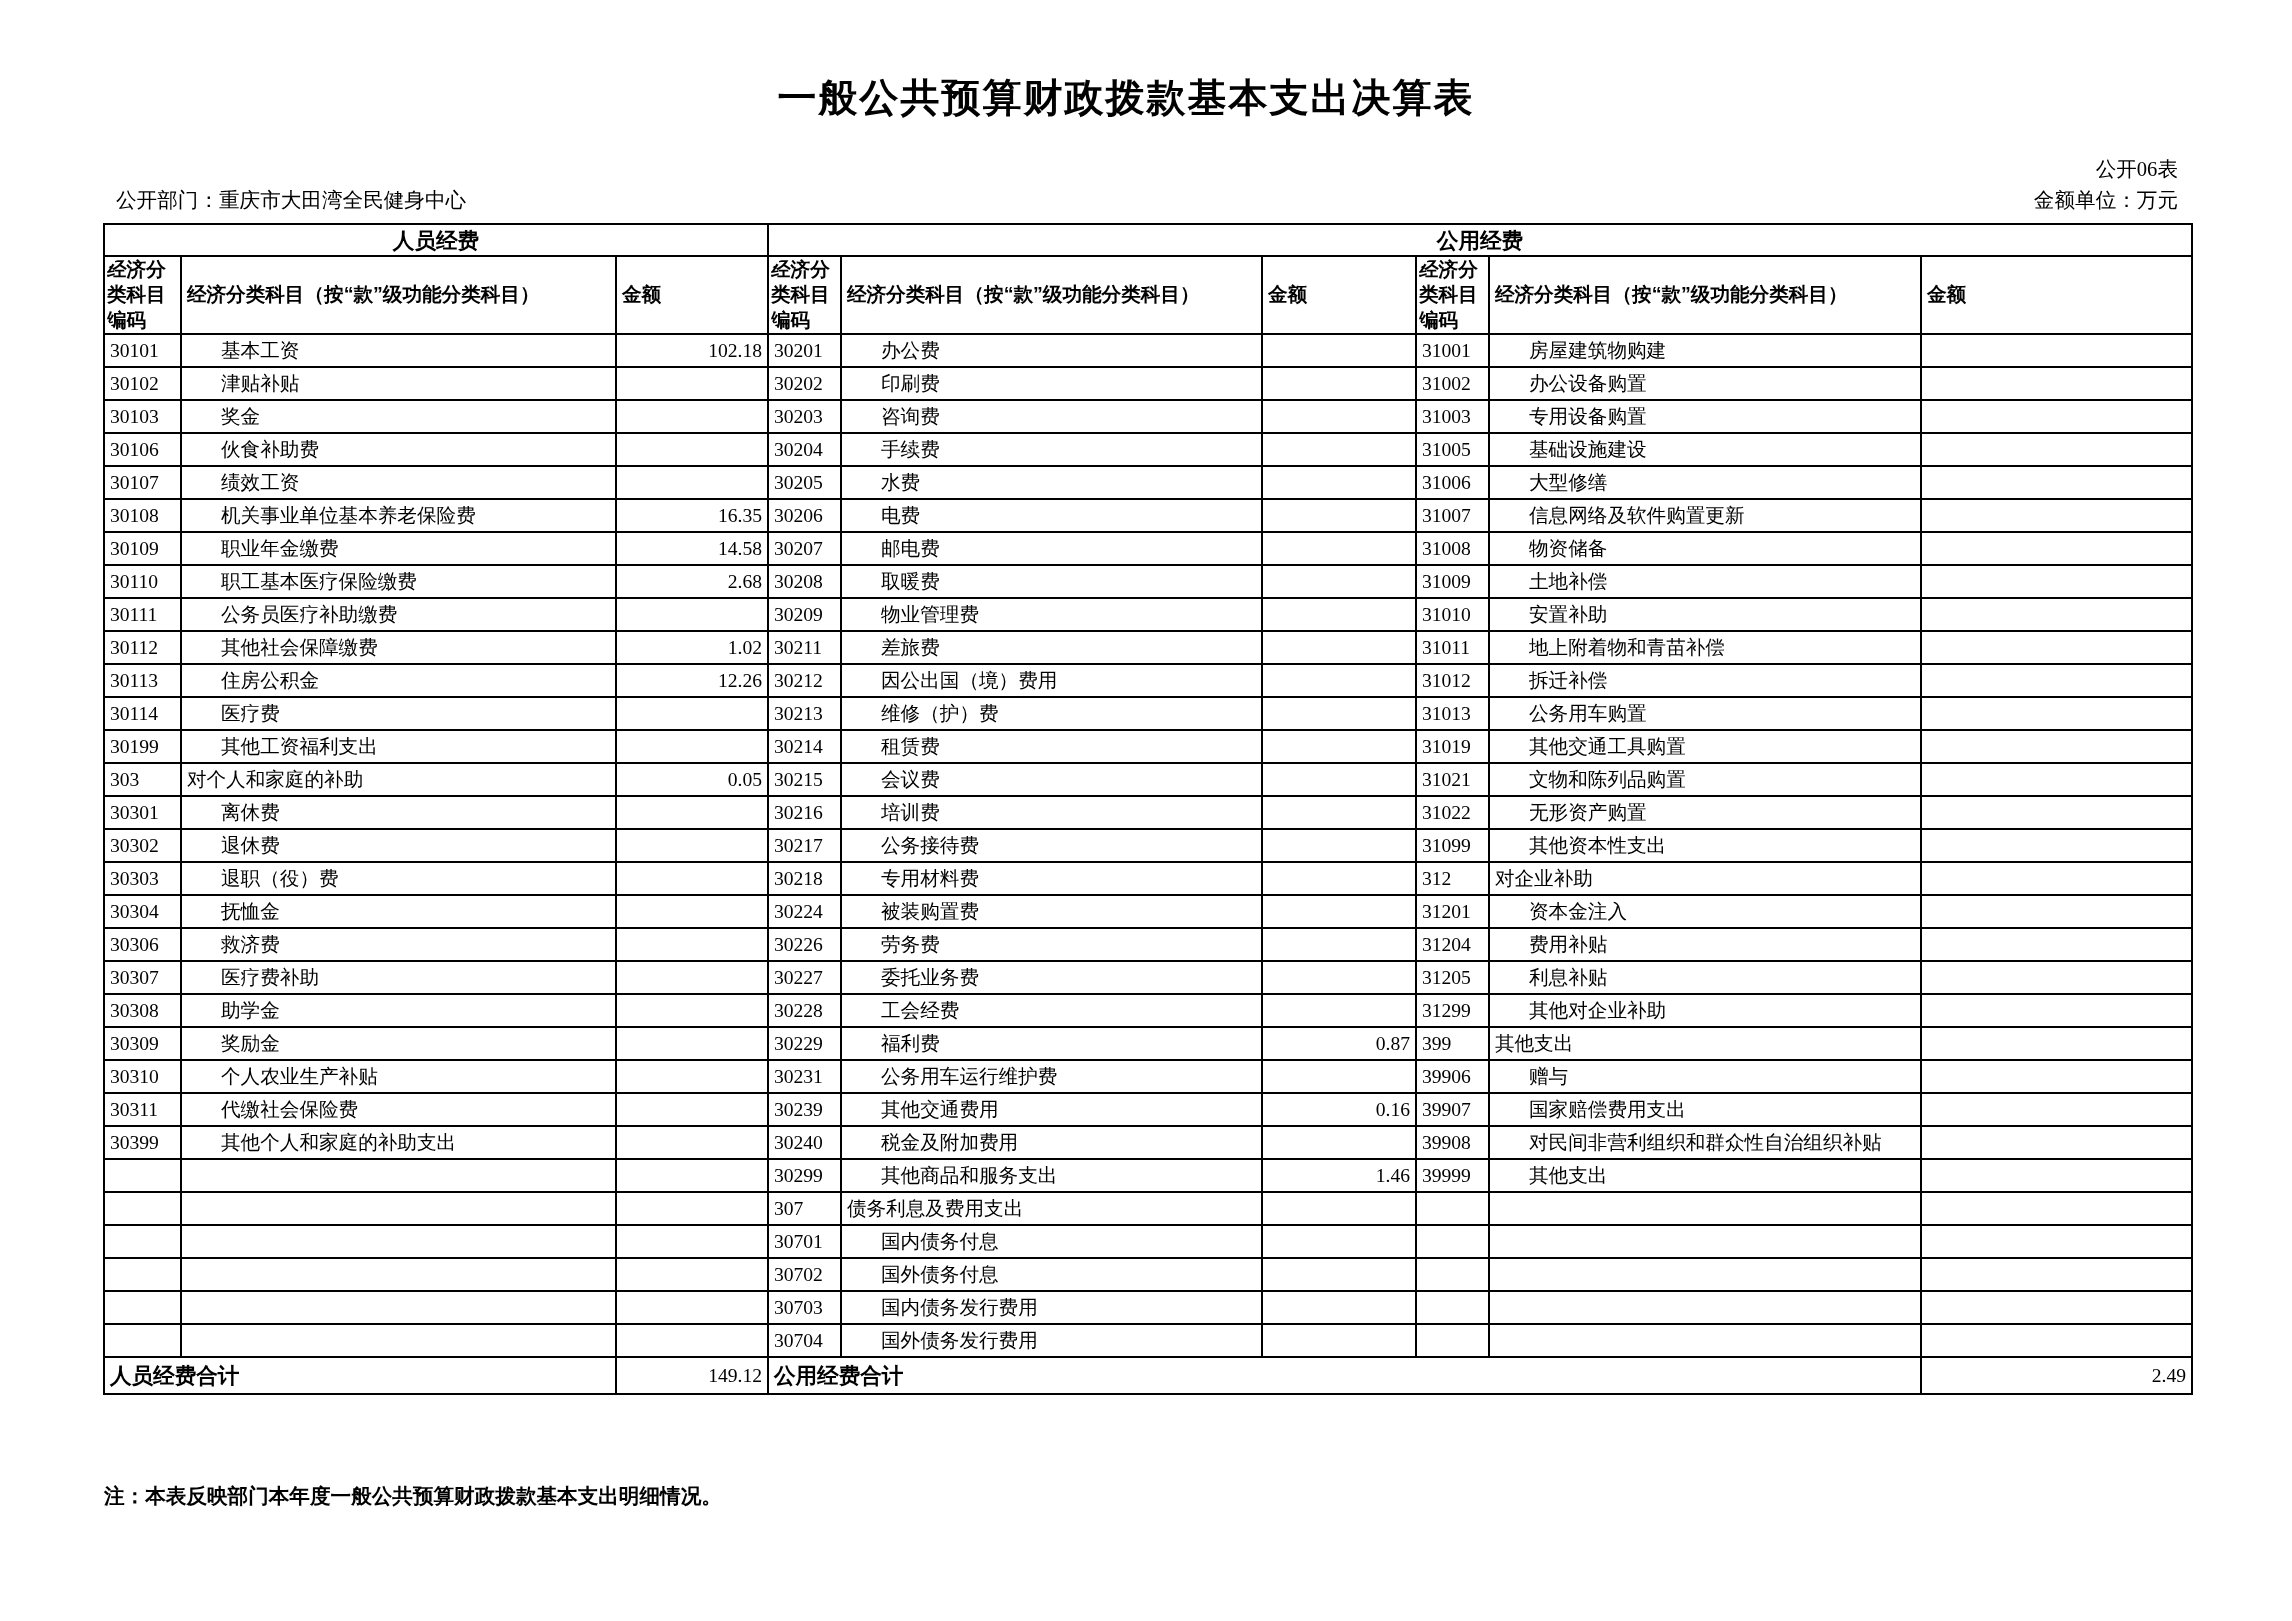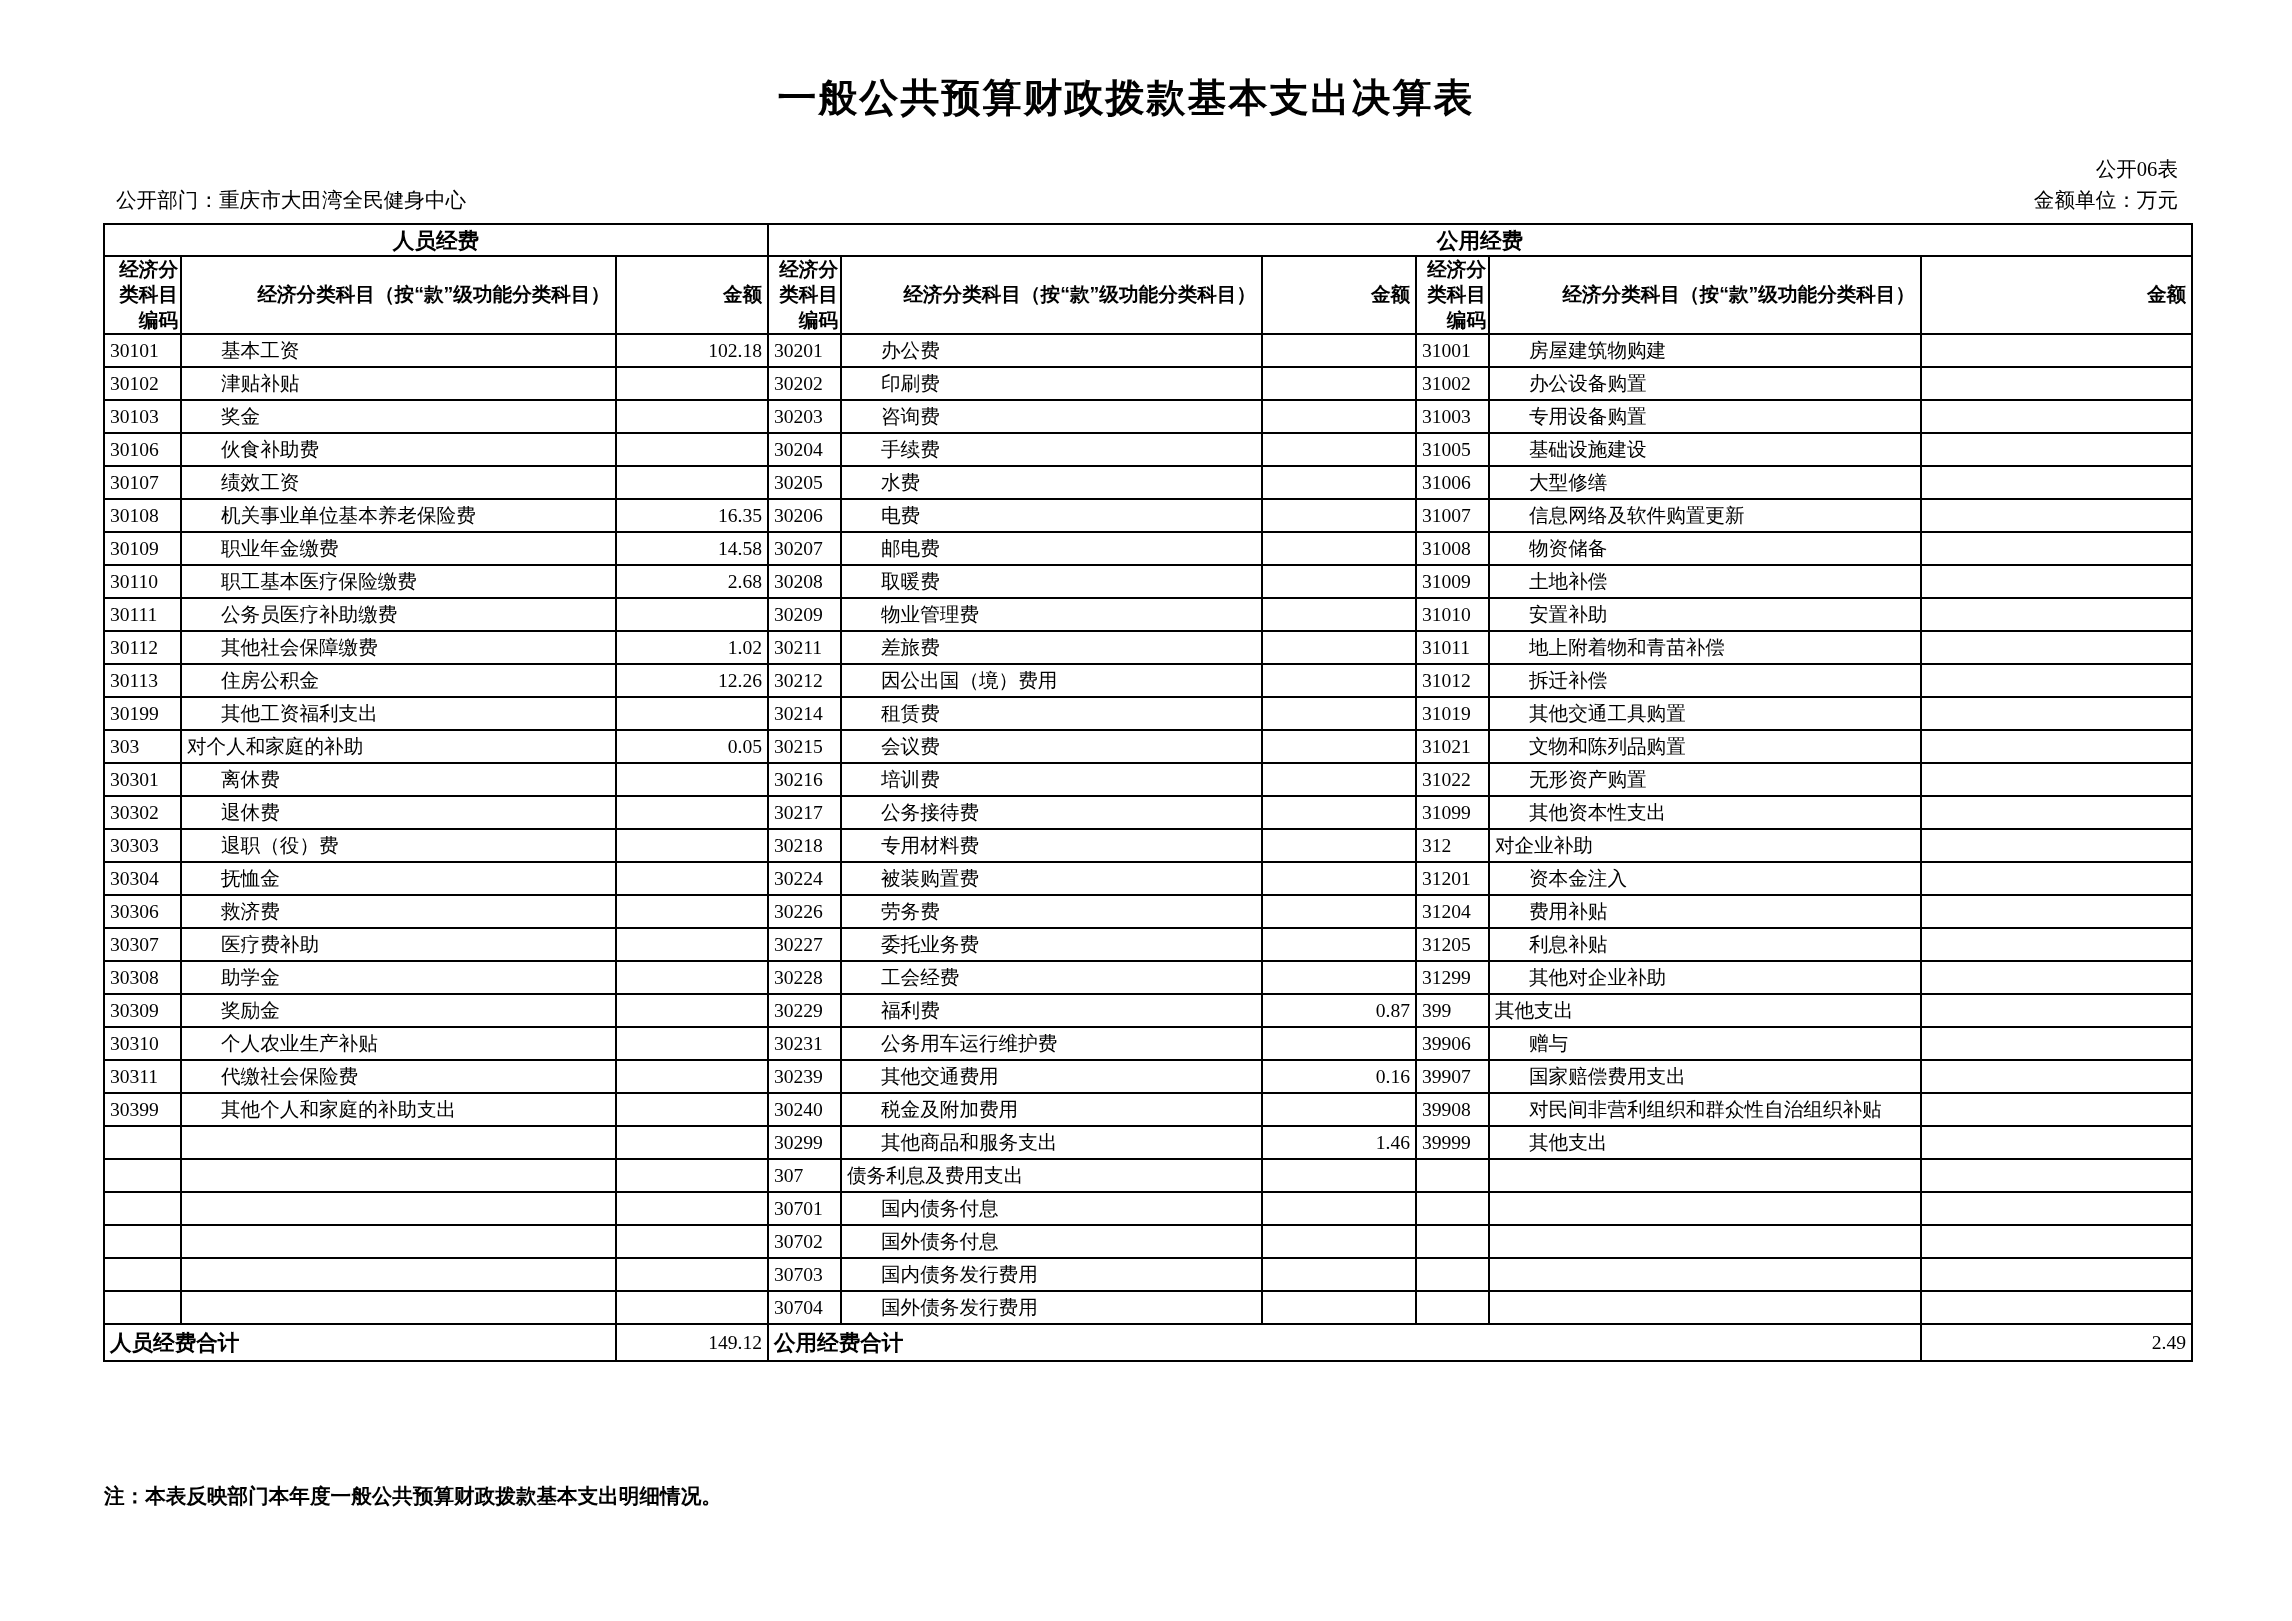--- a/index.html
+++ b/index.html
@@ -27,22 +27,22 @@
   table.budget th,table.budget td{
     border:2px solid #000;padding:0 4.9px;overflow:hidden;white-space:nowrap;
   }
   tr.section-row th{
     font-family:"Liberation Sans","DejaVu Sans",sans-serif;
     font-weight:bold;font-size:21.6px;height:30px;text-align:center;
     border-bottom:2.9px solid #000;
   }
   tr.colhead-row th{
     font-family:"Liberation Sans","DejaVu Sans",sans-serif;
-    font-weight:bold;font-size:19.6px;height:69px;text-align:right;
-    border-bottom:2.9px solid #000;vertical-align:middle;line-height:1.3;
+    font-weight:bold;font-size:19.6px;height:69px;text-align:left;
+    border-bottom:2.9px solid #000;vertical-align:middle;line-height:1.3;border-radius:22px;
   }
   tr.colhead-row th.code-head{white-space:normal;padding:0 2px;}
   tbody td{height:31px;}
   td.code{text-align:left;padding-left:3.9px;}
   td.name{text-align:left;padding-left:7.8px;}
   td.name.sub{padding-left:39px;}
   td.amount{text-align:right;padding-right:4.9px;}
   tfoot td{height:35px;border-top:2.9px solid #000;}
   tfoot td.total-label{
     font-family:"Liberation Sans","DejaVu Sans",sans-serif;
@@ -208,20 +208,31 @@
         <td class="name sub">住房公积金</td>
         <td class="amount">12.26</td>
         <td class="code">30212</td>
         <td class="name sub">因公出国（境）费用</td>
         <td class="amount"></td>
         <td class="code">31012</td>
         <td class="name sub">拆迁补偿</td>
         <td class="amount"></td>
       </tr>
       <tr>
+        <td class="code">30114</td>
+        <td class="name sub">医疗费</td>
+        <td class="amount"></td>
+        <td class="code">30213</td>
+        <td class="name sub">维修（护）费</td>
+        <td class="amount"></td>
+        <td class="code">31013</td>
+        <td class="name sub">公务用车购置</td>
+        <td class="amount"></td>
+      </tr>
+      <tr>
         <td class="code">30199</td>
         <td class="name sub">其他工资福利支出</td>
         <td class="amount"></td>
         <td class="code">30214</td>
         <td class="name sub">租赁费</td>
         <td class="amount"></td>
         <td class="code">31019</td>
         <td class="name sub">其他交通工具购置</td>
         <td class="amount"></td>
       </tr>

